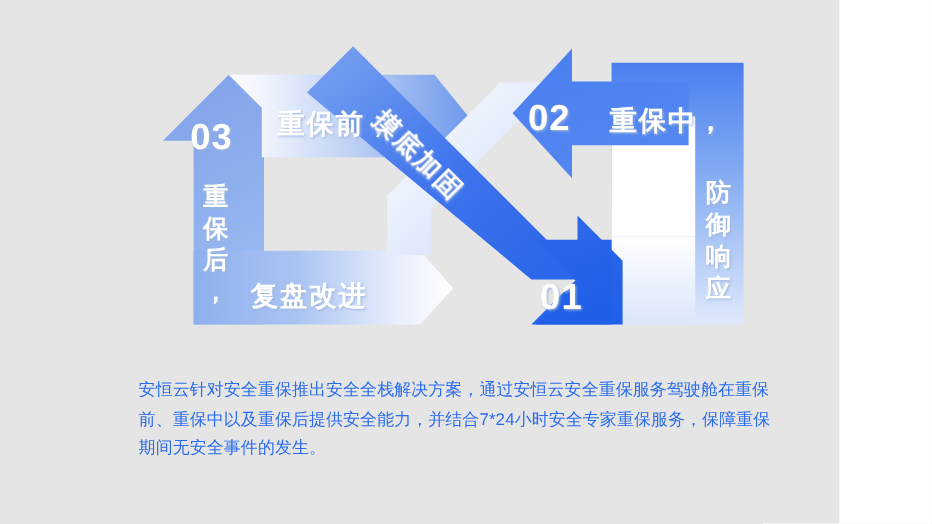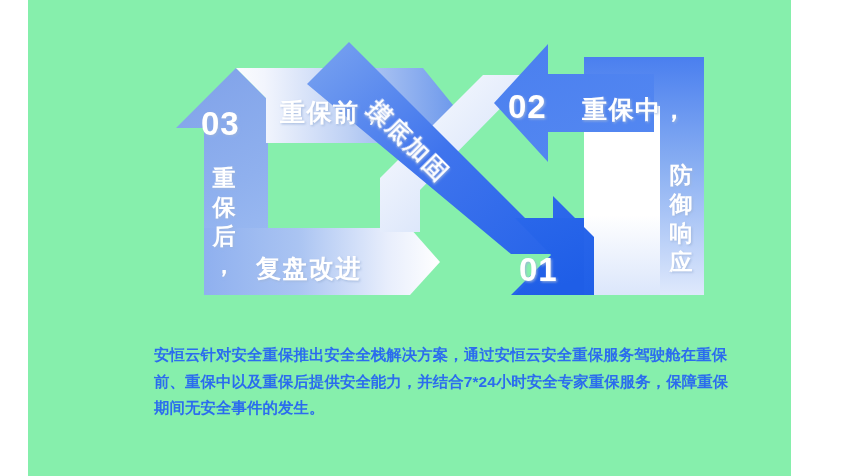--- a/index.html
+++ b/index.html
@@ -11,37 +11,36 @@
     width: 847px;
     height: 476px;
     overflow: hidden;
     font-family: "Liberation Sans", "DejaVu Sans", sans-serif;
     position: relative;
   }
   #stage {
     position: relative;
     width: 763px;
     height: 476px;
-    background: #86efac;
-    margin-left: 28px;
+    background: #e5e5e5;
   }
   #diagram {
     position: absolute;
     left: 0;
     top: 0;
     width: 847px;
     height: 330px;
   }
   .caption {
     position: absolute;
     left: 126px;
     top: 342px;
     width: 585px;
     font-size: 15.4px;
-    font-weight: bold;
+    font-weight: normal;
     line-height: 26.5px;
     letter-spacing: 0.1px;
     color: #2b6cee;
     text-align: left;
     white-space: pre-wrap;
   }
   svg text {
     font-family: "Liberation Sans", "DejaVu Sans", sans-serif;
     font-weight: bold;
     fill: #ffffff;

